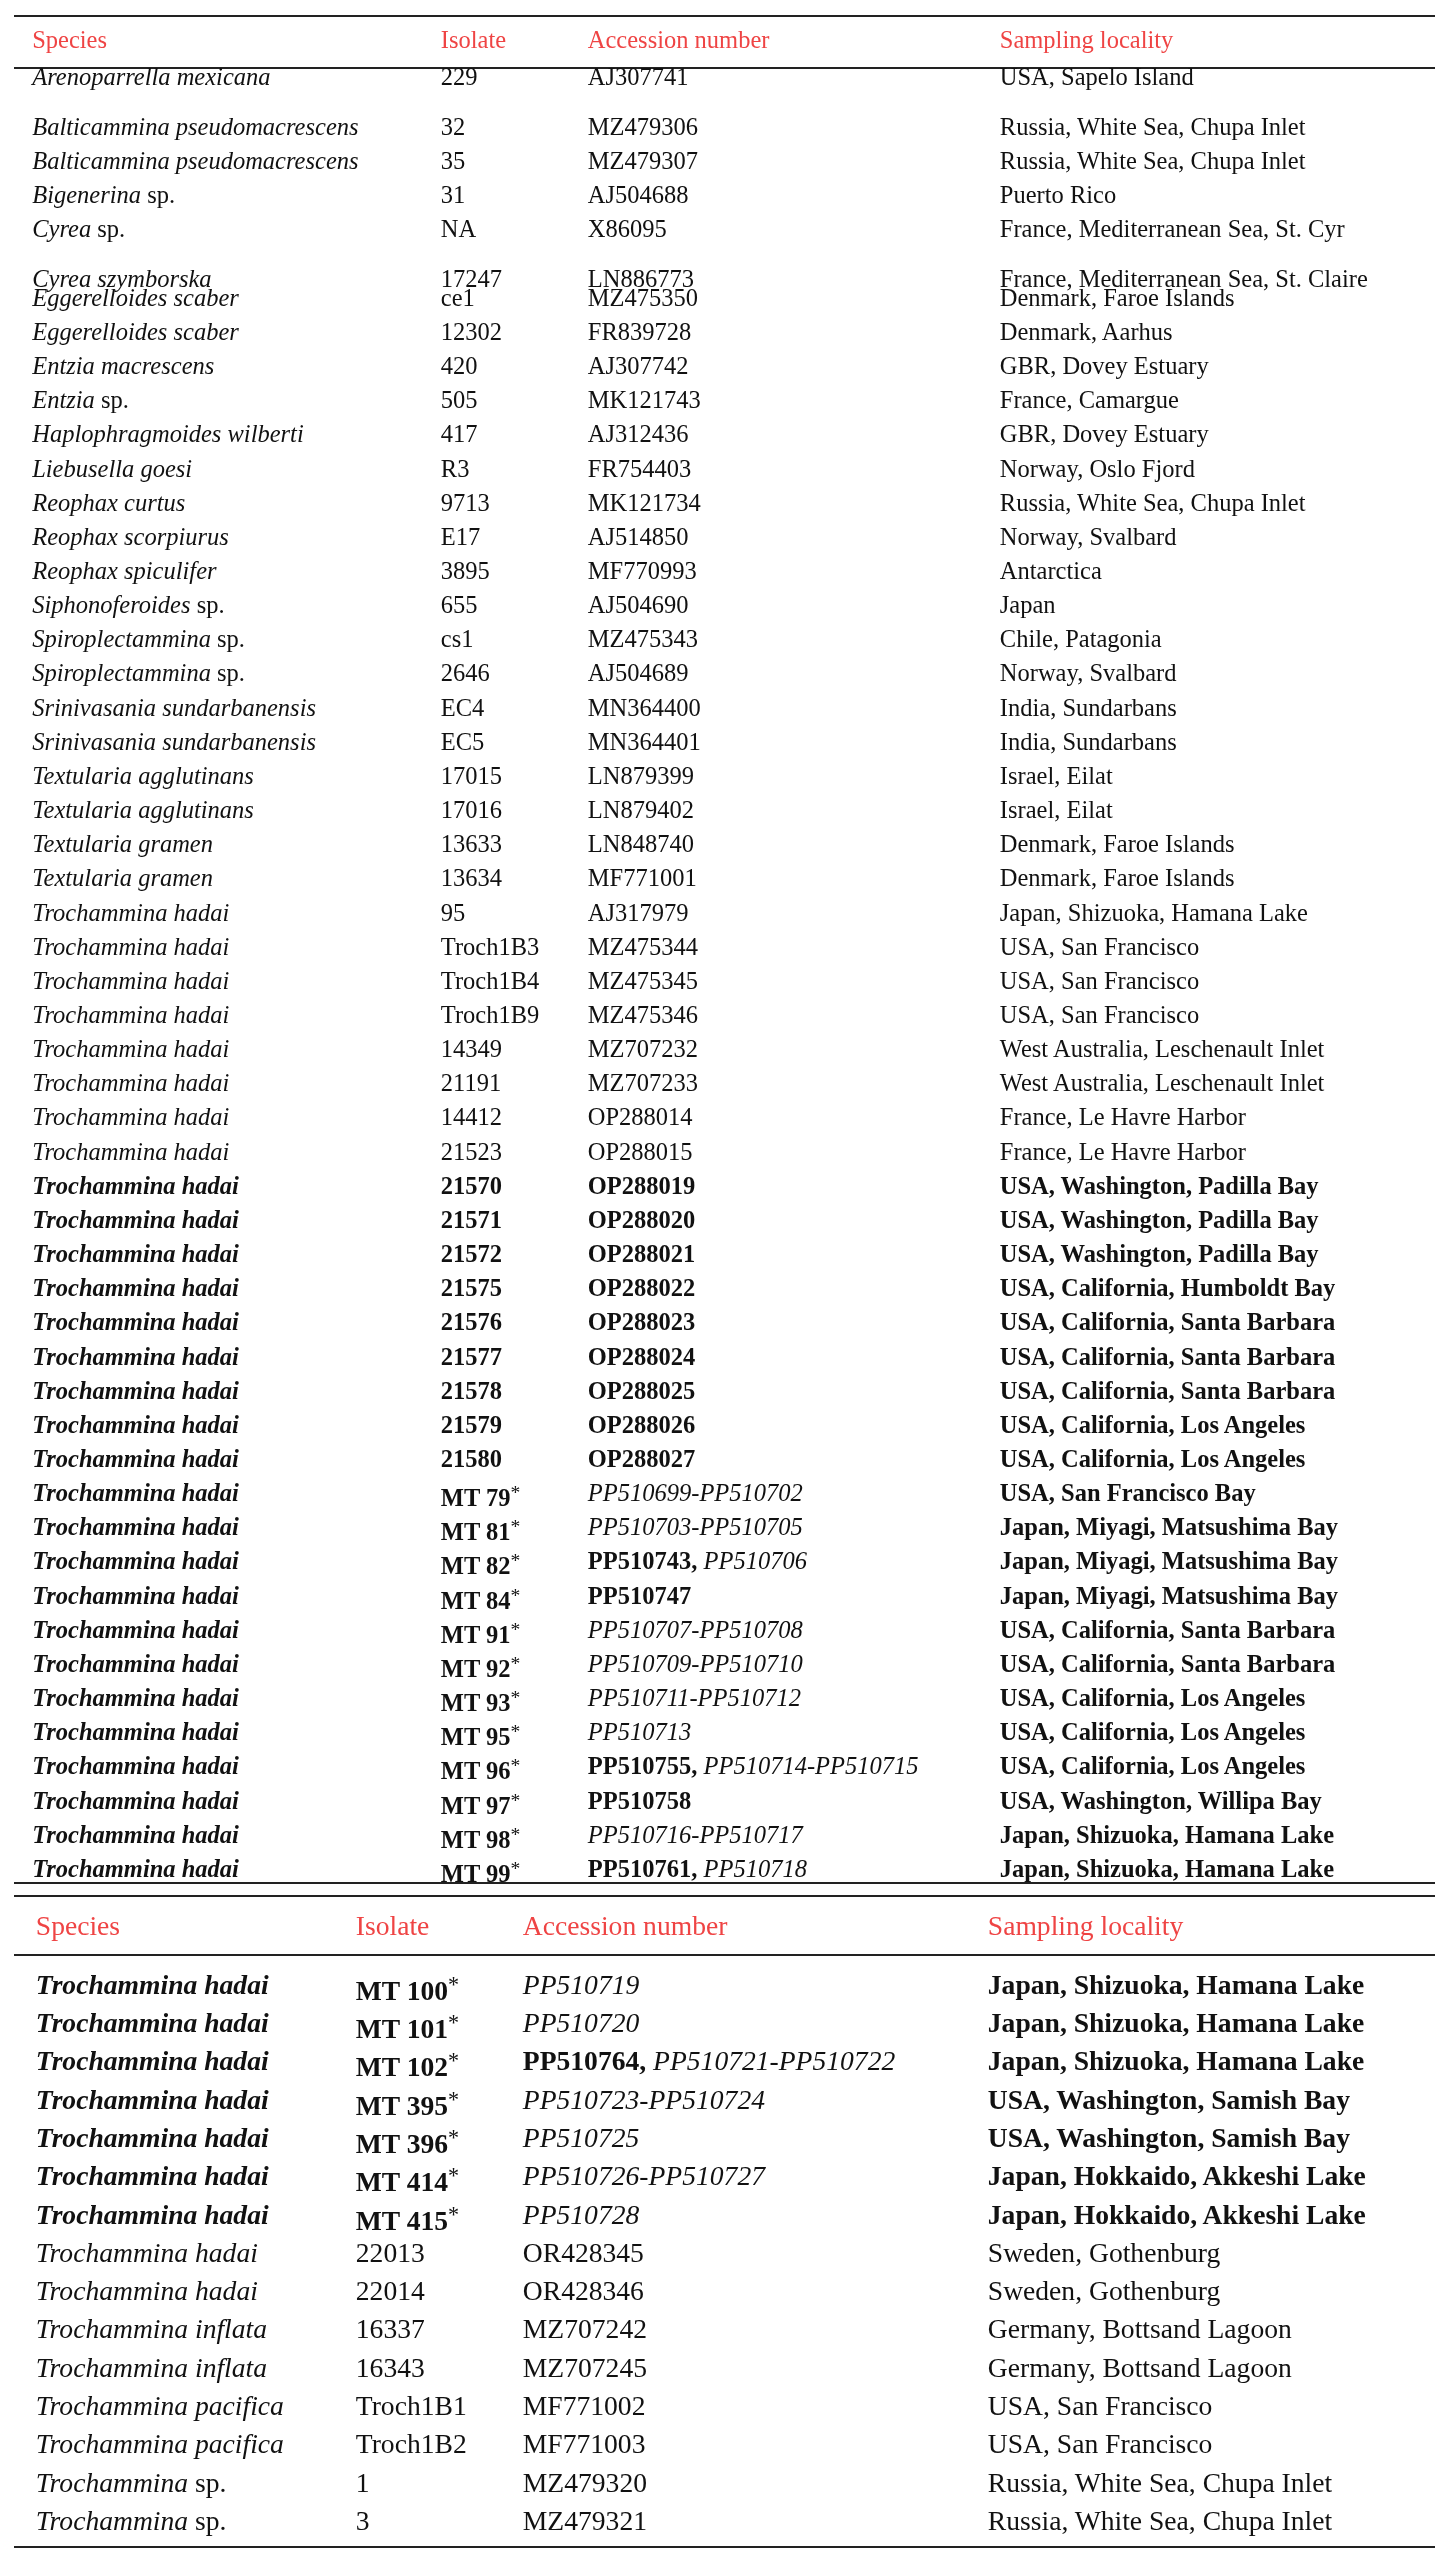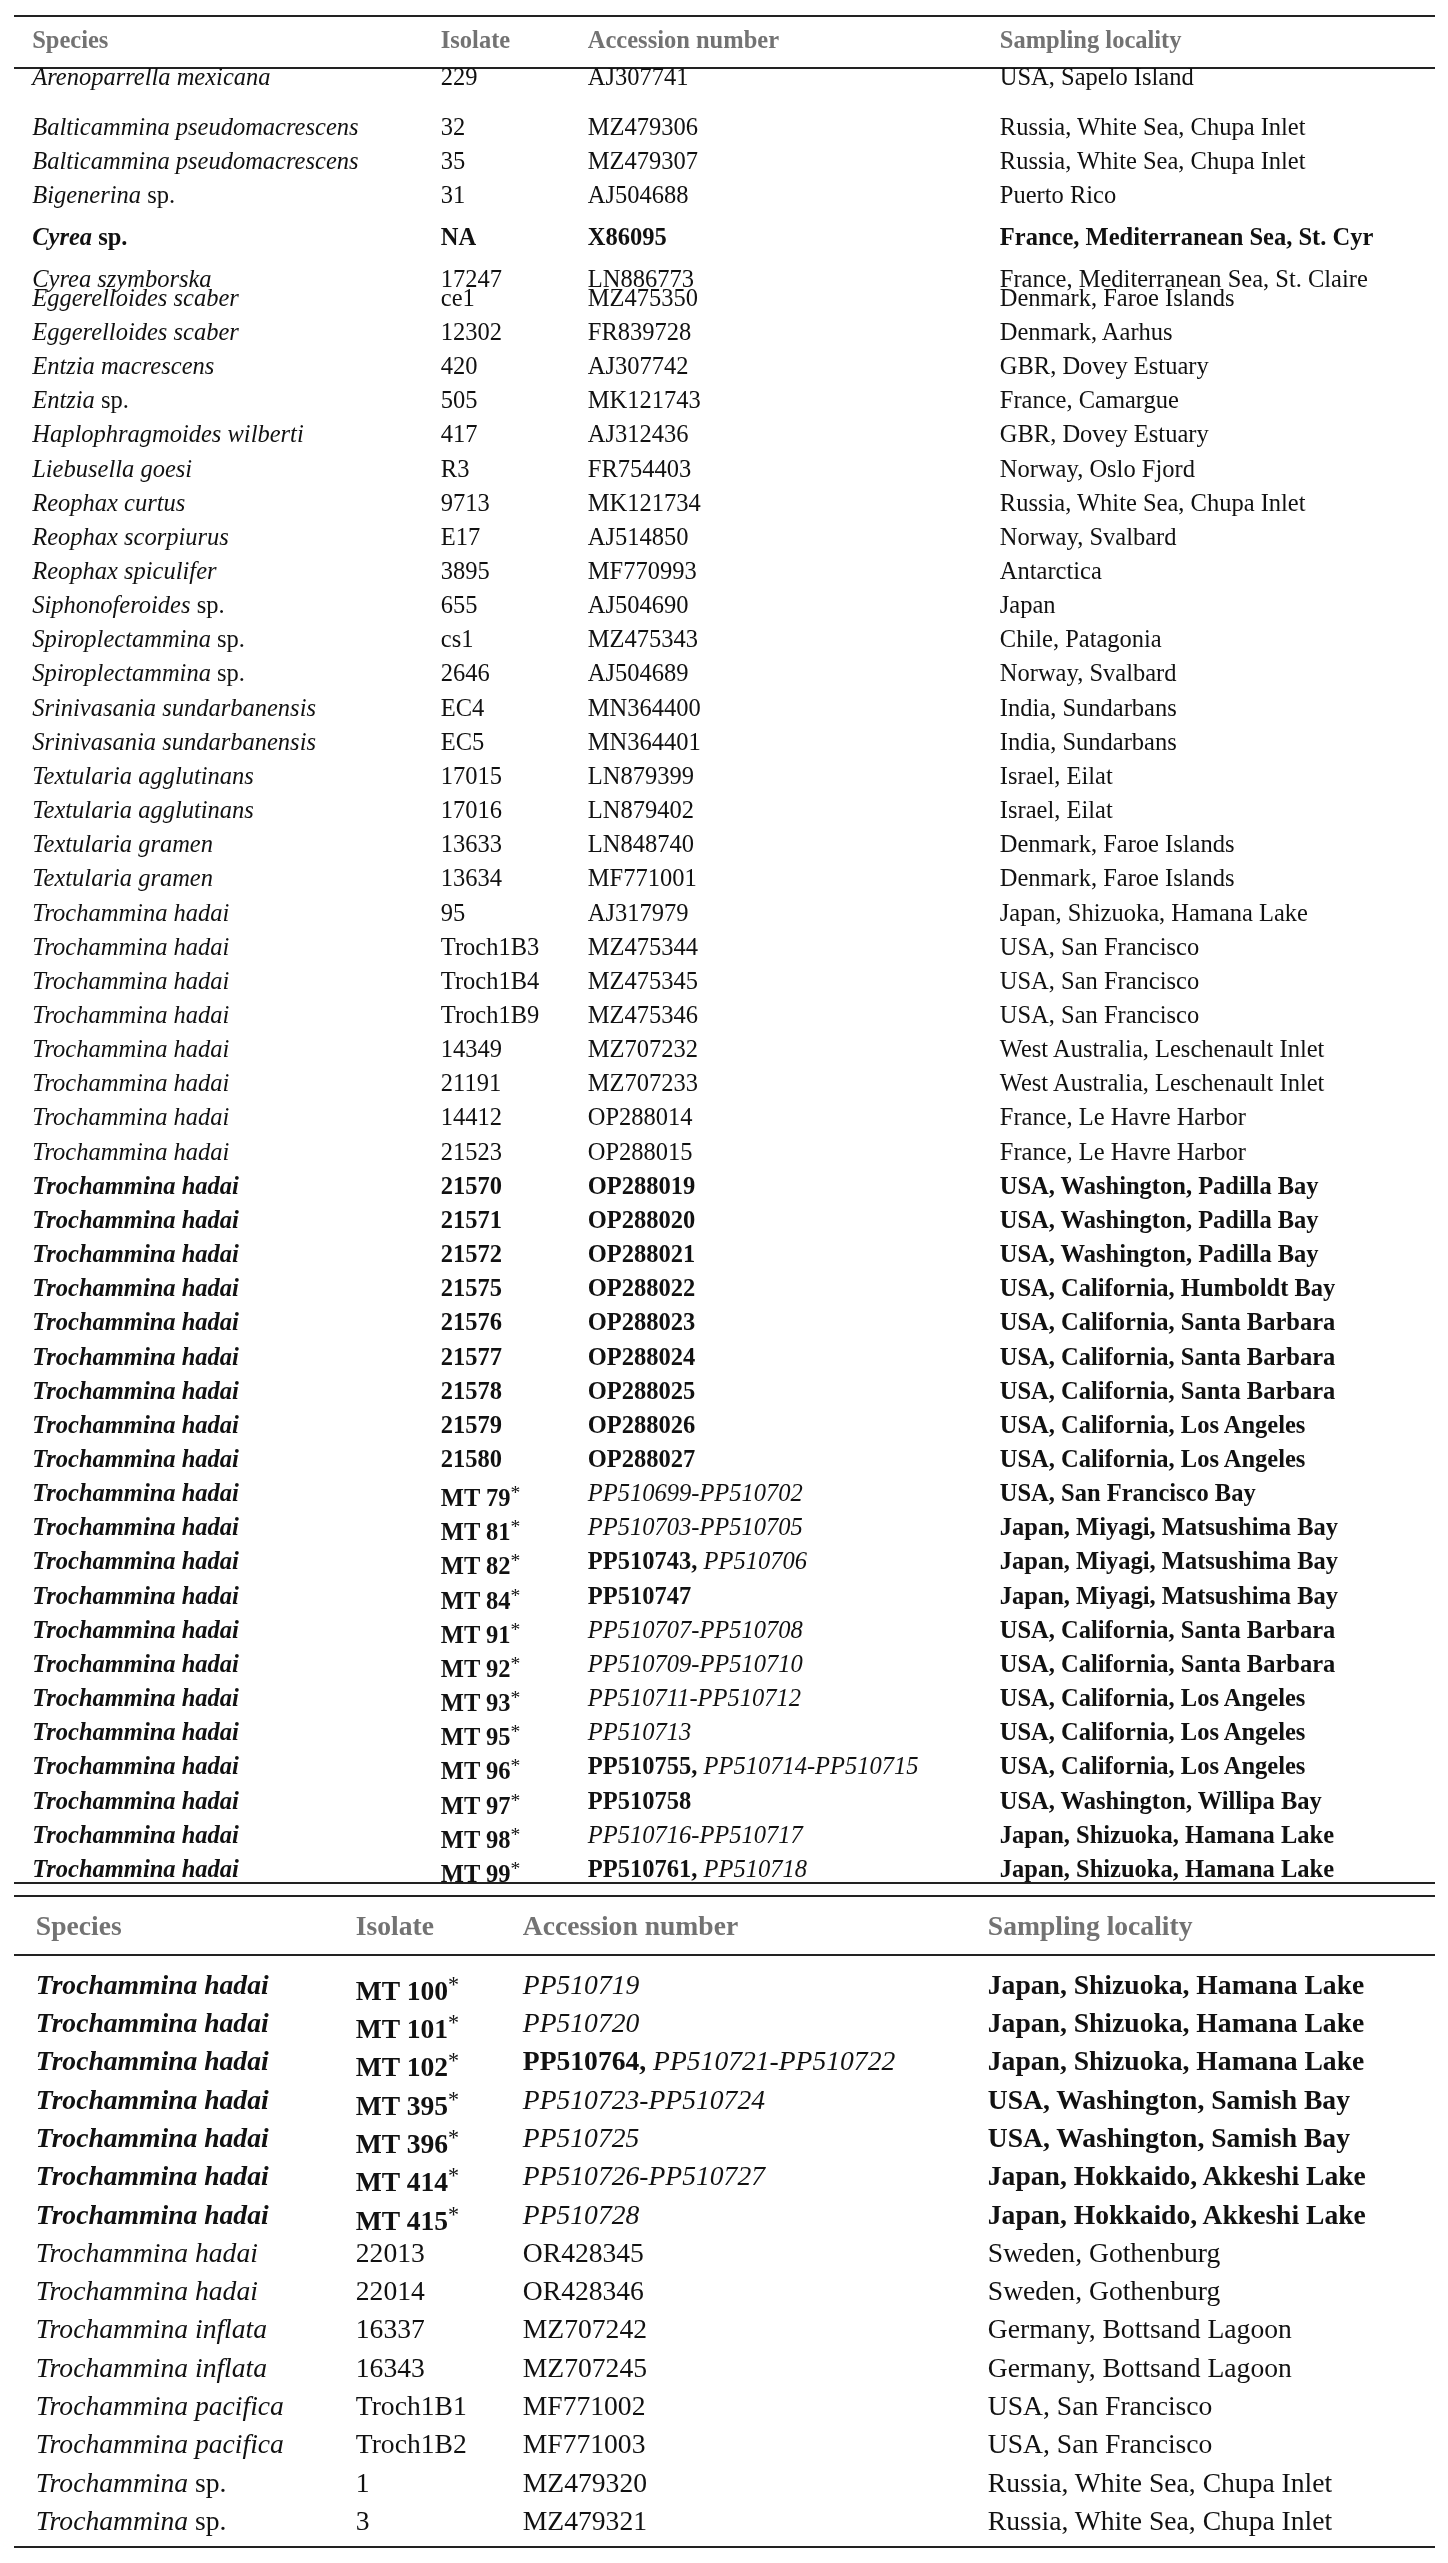--- a/index.html
+++ b/index.html
@@ -6,21 +6,21 @@
   body { width: 1449px; height: 2563px; position: relative; overflow: hidden;
          font-family: "Liberation Serif", "DejaVu Serif", serif; color: #111; }
   .tbl { position: absolute; left: 13.8px; width: 1421px; }
   .rule { position: absolute; left: 0; width: 100%; background: #222; }
   .hdr, .row { position: absolute; left: 0; width: 100%; white-space: nowrap; }
   .cell { position: absolute; top: 0; }
   .t1 .hdr, .t1 .row { font-size: 24.5px; height: 34px; line-height: 34px; }
   .t2 .hdr, .t2 .row { font-size: 27.6px; height: 38px; line-height: 38px; }
   .t1 .c0 { left: 18.4px; }  .t1 .c1 { left: 427px; } .t1 .c2 { left: 574px; } .t1 .c3 { left: 986px; }
   .t2 .c0 { left: 22px; }  .t2 .c1 { left: 342px; } .t2 .c2 { left: 509px; } .t2 .c3 { left: 974px; }
-  .hdr .cell { font-weight: bold; color: #737373; }
+  .hdr .cell { font-weight: normal; color: #ef4444; }
   .it { font-style: italic; }
   .b  { font-weight: bold; }
   .ast { font-weight: normal; font-size: 0.8em; vertical-align: 0.35em; }
 </style>
 </head>
 <body>
 
 <div class="tbl t1" id="t1" style="top: 0px;">
   <div class="rule" id="t1-top" style="top: 15.3px; height: 1.5px;"></div>
   <div class="hdr" id="t1-hdr" style="top: 23px;">
@@ -48,21 +48,21 @@
         <span class="cell c1"><span>35</span></span>
         <span class="cell c2"><span>MZ479307</span></span>
         <span class="cell c3">Russia, White Sea, Chupa Inlet</span>
       </div>
       <div class="row" style="top: 178px;">
         <span class="cell c0"><span class="it">Bigenerina</span><span> sp.</span></span>
         <span class="cell c1"><span>31</span></span>
         <span class="cell c2"><span>AJ504688</span></span>
         <span class="cell c3">Puerto Rico</span>
       </div>
-      <div class="row" style="top: 220px; font-weight: bold;">
+      <div class="row" style="top: 212px;">
         <span class="cell c0"><span class="it">Cyrea</span><span> sp.</span></span>
         <span class="cell c1"><span>NA</span></span>
         <span class="cell c2"><span>X86095</span></span>
         <span class="cell c3">France, Mediterranean Sea, St. Cyr</span>
       </div>
       <div class="row" style="top: 262px;">
         <span class="cell c0"><span class="it">Cyrea szymborska</span></span>
         <span class="cell c1"><span>17247</span></span>
         <span class="cell c2"><span>LN886773</span></span>
         <span class="cell c3">France, Mediterranean Sea, St. Claire</span>

